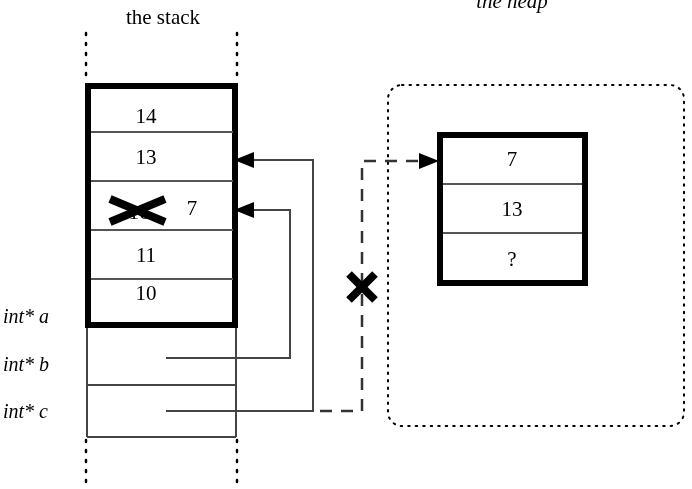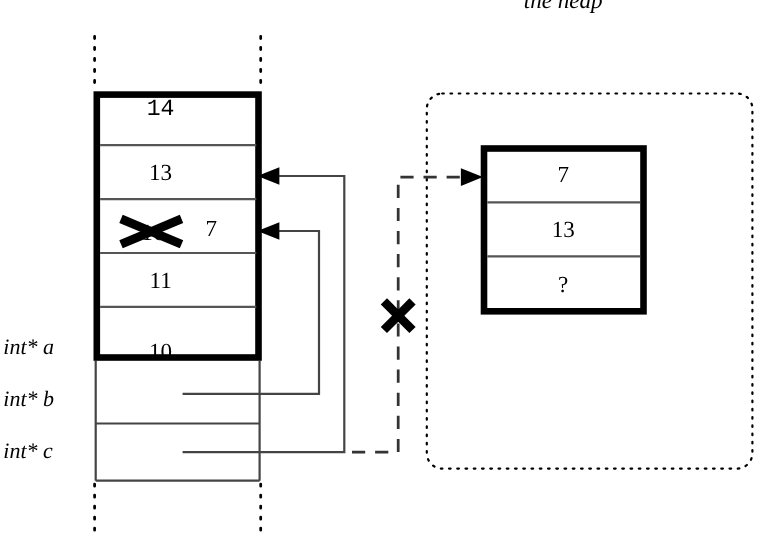--- a/index.html
+++ b/index.html
@@ -62,34 +62,35 @@
       <line x1="349" y1="274" x2="375" y2="300" stroke="#000000" stroke-width="8" stroke-linecap="butt"></line>
       <line x1="375" y1="274" x2="349" y2="300" stroke="#000000" stroke-width="8" stroke-linecap="butt"></line>
     </g>
 
     <g>
       <line x1="110" y1="199" x2="165" y2="222" stroke="#000000" stroke-width="8" stroke-linecap="butt"></line>
       <line x1="165" y1="199" x2="110" y2="222" stroke="#000000" stroke-width="8" stroke-linecap="butt"></line>
     </g>
   </svg>
 
+  <div class="lbl title ctr" style="left:163px;top:17px;">the stack</div>
 
   <div class="lbl title ctr" style="left:512px;top:1px;font-style:italic;">the heap</div>
 
-  <div class="lbl cellval ctr" style="left:146px;top:100px;font-family:Liberation Mono, monospace;">14</div>
+  <div class="lbl cellval ctr" style="left:146px;top:116px;">14</div>
 
   <div class="lbl cellval ctr" style="left:146px;top:157px;">13</div>
 
   <div class="lbl cellval ctr" style="left:139px;top:212px;">16</div>
 
   <div class="lbl cellval ctr" style="left:192px;top:208px;">7</div>
 
   <div class="lbl cellval ctr" style="left:146px;top:255px;text-align:center;">11</div>
 
-  <div class="lbl cellval ctr" style="left:146px;top:320px;">10</div>
+  <div class="lbl cellval ctr" style="left:146px;top:293px;">10</div>
 
   <div class="lbl varlabel lft" style="left:3px;top:316px;">int* a</div>
 
   <div class="lbl varlabel lft" style="left:3px;top:364px;">int* b</div>
 
   <div class="lbl varlabel lft" style="left:3px;top:411px;text-align:right;">int* c</div>
 
   <div class="lbl cellval ctr" style="left:512px;top:159px;">7</div>
 
   <div class="lbl cellval ctr" style="left:512px;top:209px;">13</div>

